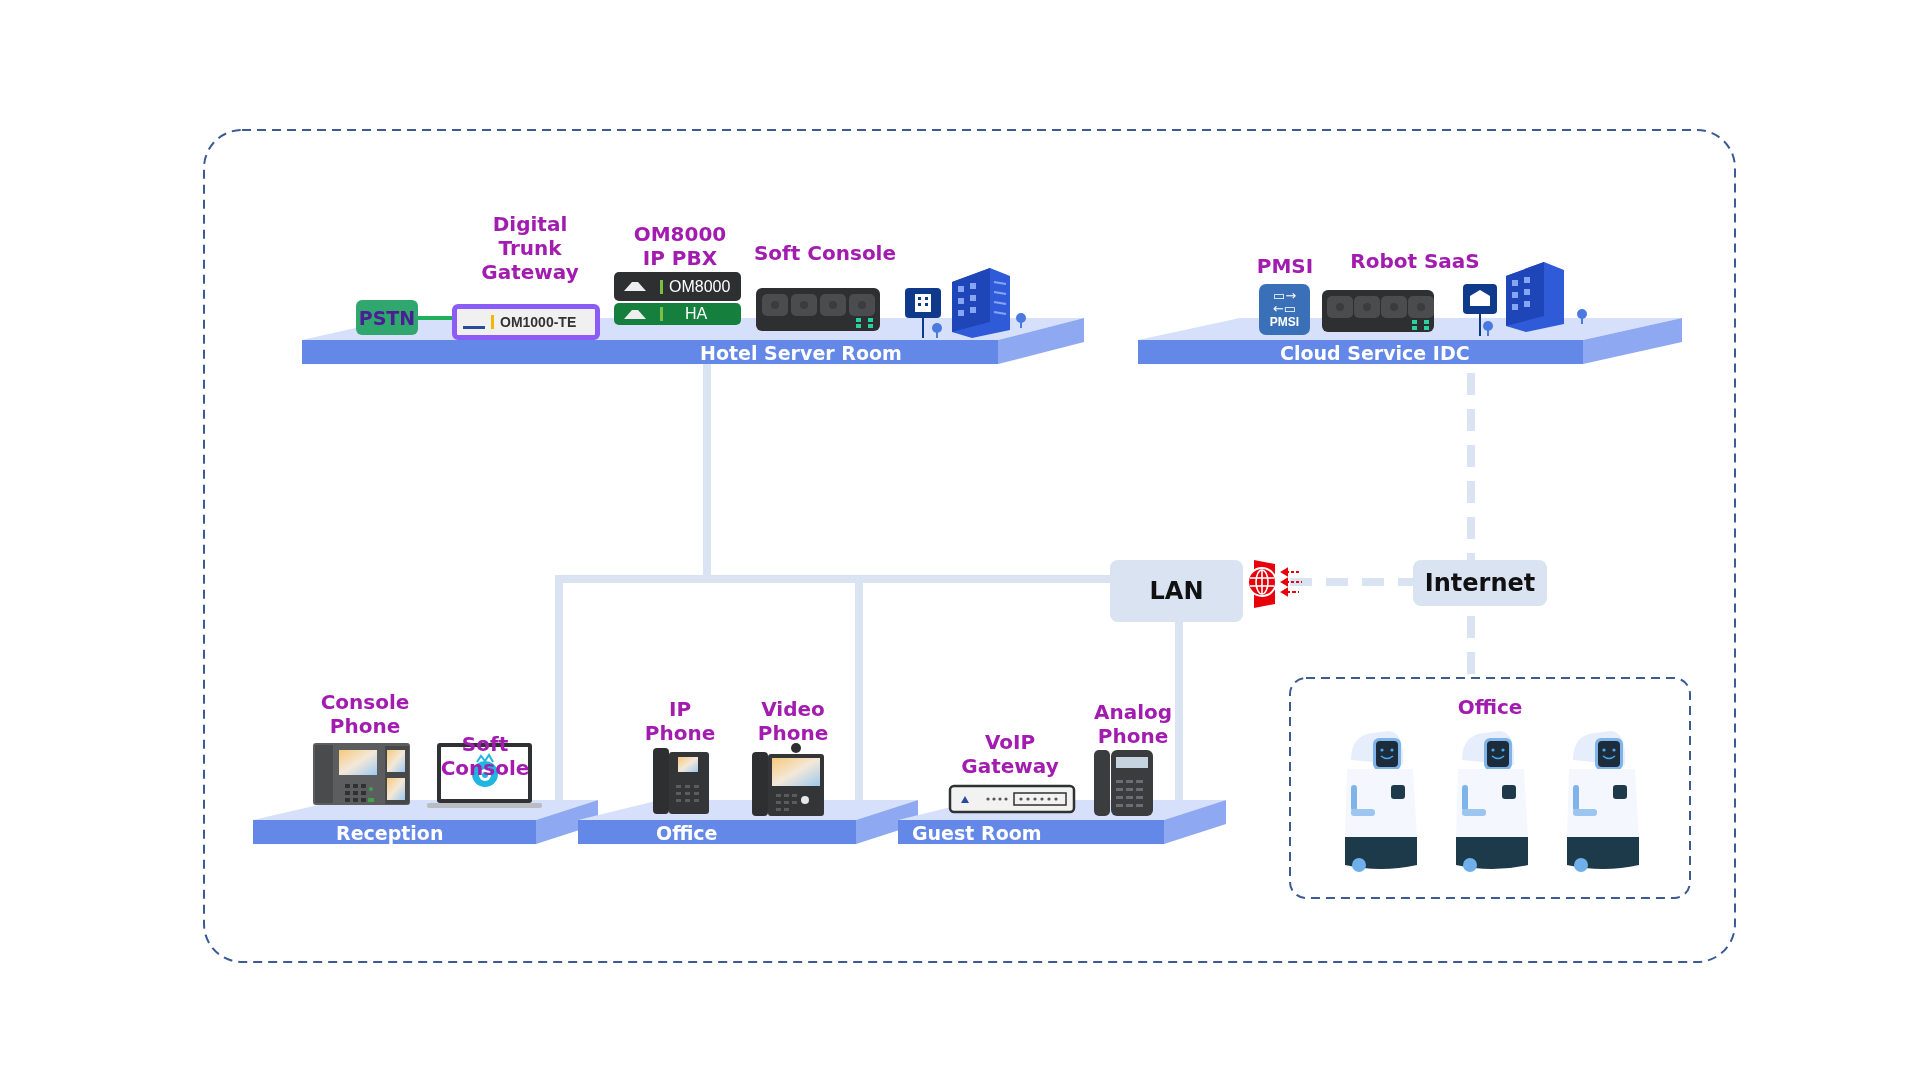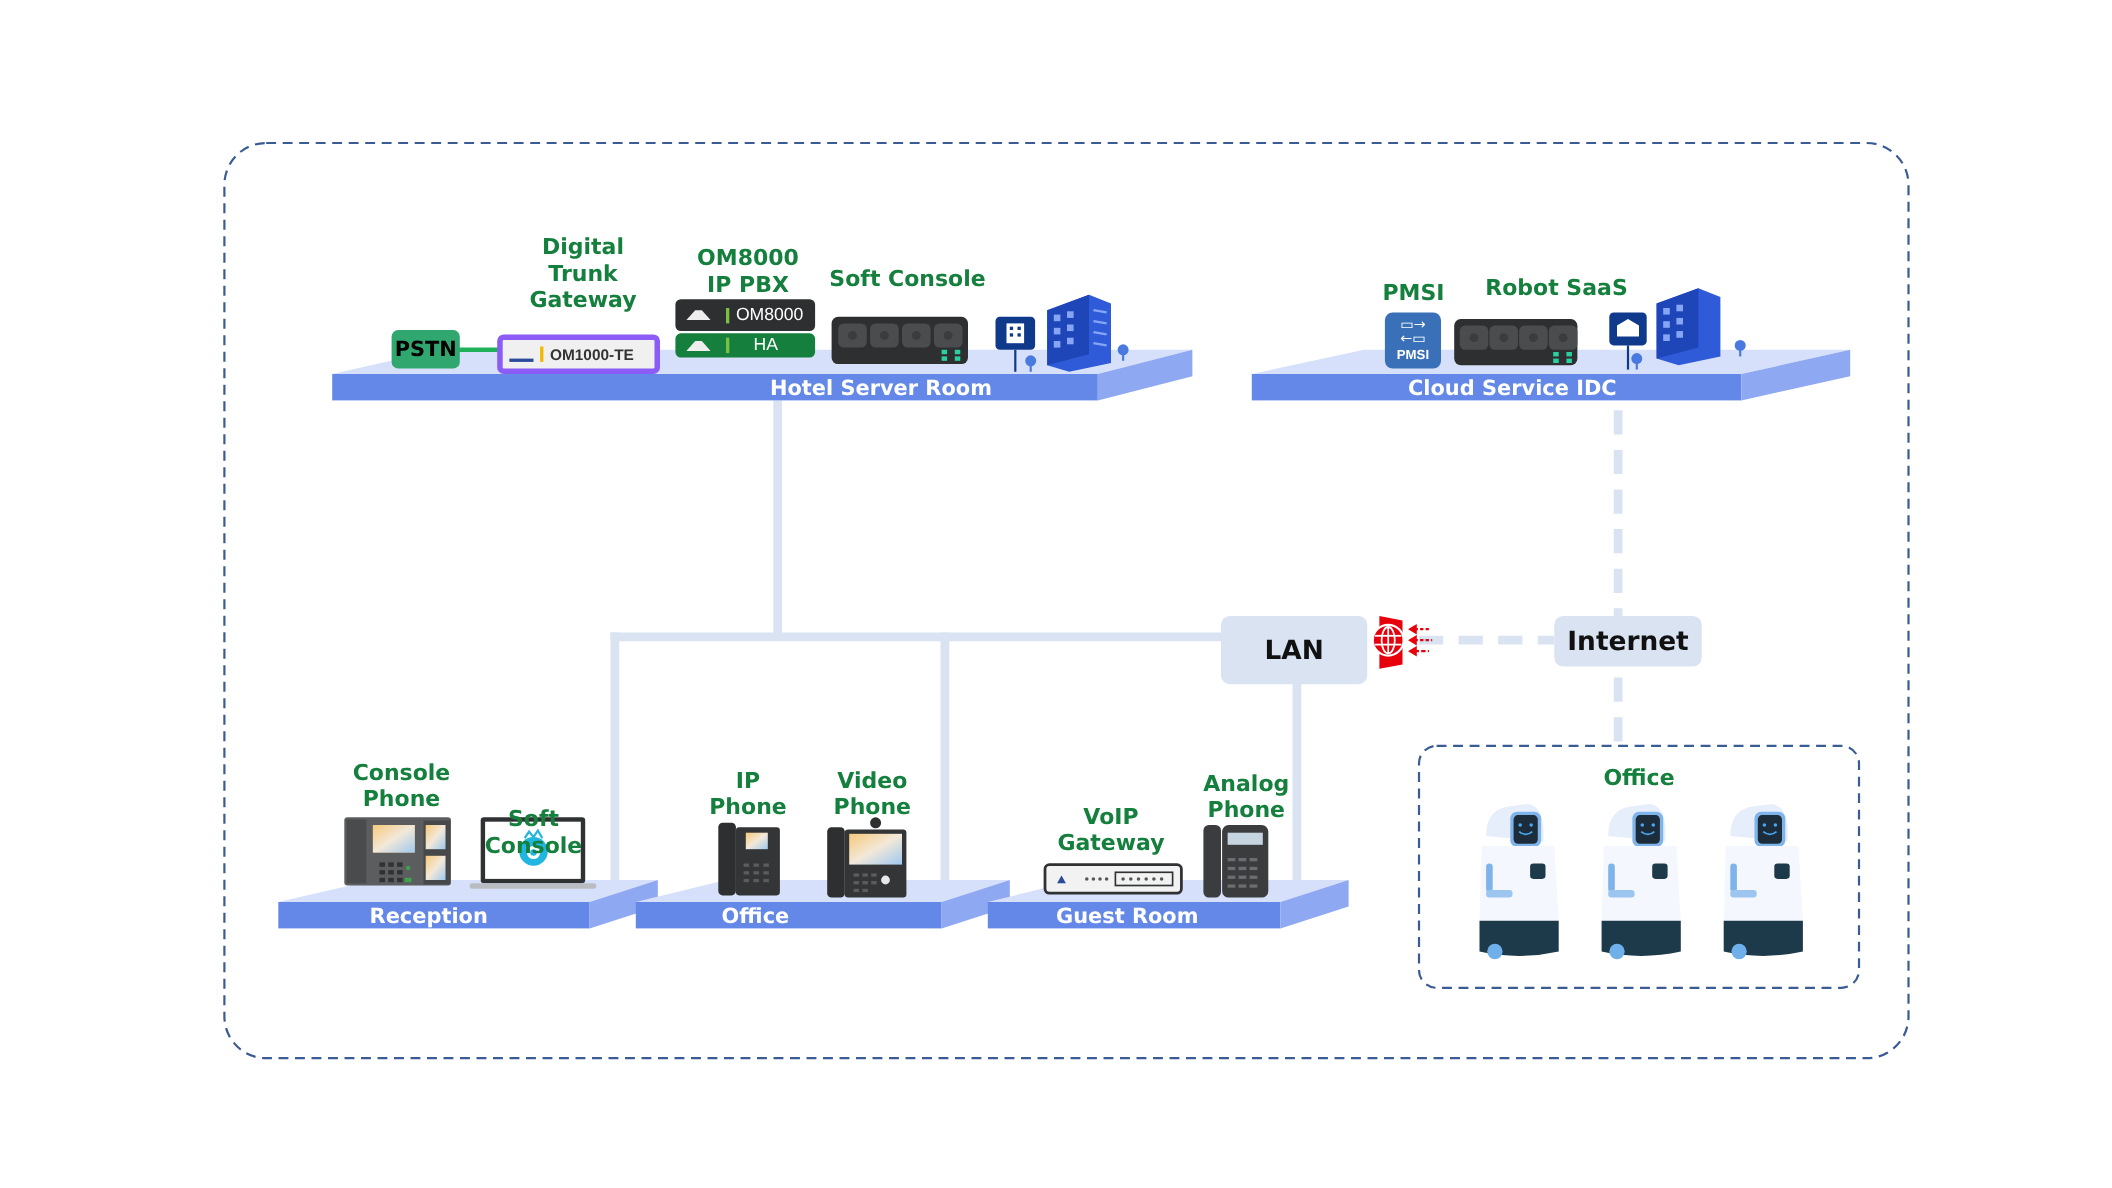--- a/index.html
+++ b/index.html
@@ -1,20 +1,20 @@
 <!DOCTYPE html>
 <html><head>
 <meta charset="utf-8">
 <style>
   html, body { margin:0; padding:0; background:#ffffff; }
   body { width:1920px; height:1080px; position:relative; overflow:hidden;
          font-family:"DejaVu Sans", sans-serif; color:#111; }
   .abs { position:absolute; }
   .label { position:absolute; font-weight:bold; font-size:20px; text-align:center;
-           line-height:24px; color:#15803d; white-space:pre-line; }
+           line-height:24px; color:#a21caf; white-space:pre-line; }
   .plat-label { position:absolute; font-weight:bold; font-size:19px; color:#ffffff;
                 text-align:left; line-height:24px; }
   .rack { position:absolute; background:#2d2f30; border-radius:6px; }
   .rack .bay { position:absolute; top:6px; width:26px; height:22px; background:#4a4c4e; border-radius:5px; }
   .rack .bay::after { content:""; position:absolute; left:9px; top:7px; width:8px; height:8px; border-radius:50%; background:#3a3c3d; }
   .rack .led { position:absolute; width:5px; height:4px; background:#2bd0a0; }
   .node { position:absolute; background:#d9e3f2; border-radius:8px; font-weight:bold; font-size:24px;
           display:flex; align-items:center; justify-content:center; color:#111; }
 </style>
 </head>
@@ -301,21 +301,21 @@
   </g>
 </svg>
 
 <div class="label" style="left:470px;top:212px;width:120px;">Digital
 Trunk
 Gateway</div>
 <div class="label" style="left:620px;top:222px;width:120px;">OM8000
 IP PBX</div>
 <div class="label" style="left:750px;top:241px;width:150px;">Soft Console</div>
 
-<div class="abs" style="left:356px;top:300px;width:62px;height:35px;background:#2fa76f;border-radius:6px;color:#000000;font-weight:bold;font-size:19px;display:flex;align-items:center;justify-content:center;">
+<div class="abs" style="left:356px;top:300px;width:62px;height:35px;background:#2fa76f;border-radius:6px;color:#4c1d95;font-weight:bold;font-size:19px;display:flex;align-items:center;justify-content:center;">
   <span>PSTN</span>
 </div>
 
 <div class="abs" style="left:452px;top:304px;width:138px;height:26px;background:#f0f0f0;border:5px solid #8b5cf6;border-radius:6px;display:flex;align-items:center;">
   <span style="margin-left:6px;width:22px;height:10px;border-bottom:3px solid #2a4a9c;"></span>
   <span style="margin-left:6px;width:3px;height:14px;background:#f2b800;"></span>
   <span style="margin-left:6px;font-weight:bold;font-size:14px;font-family:'Liberation Sans',sans-serif;color:#333;">OM1000-TE</span>
 </div>
 
 <div class="abs" style="left:614px;top:272px;width:127px;height:29px;background:#2d2f30;border-radius:5px;display:flex;align-items:center;">
@@ -379,15 +379,15 @@
 <div class="label" style="left:640px;top:697px;width:80px;">IP
 Phone</div>
 <div class="label" style="left:748px;top:697px;width:90px;">Video
 Phone</div>
 <div class="plat-label" style="left:656px;top:821px;width:194px;">Office</div>
 
 <div class="label" style="left:960px;top:730px;width:100px;">VoIP
 Gateway</div>
 <div class="label" style="left:1083px;top:700px;width:100px;">Analog
 Phone</div>
-<div class="plat-label" style="left:960px;top:821px;width:202px;">Guest Room</div>
+<div class="plat-label" style="left:912px;top:821px;width:202px;">Guest Room</div>
 
 <div class="label" style="left:1430px;top:695px;width:120px;">Office</div>
 
 </body></html>

